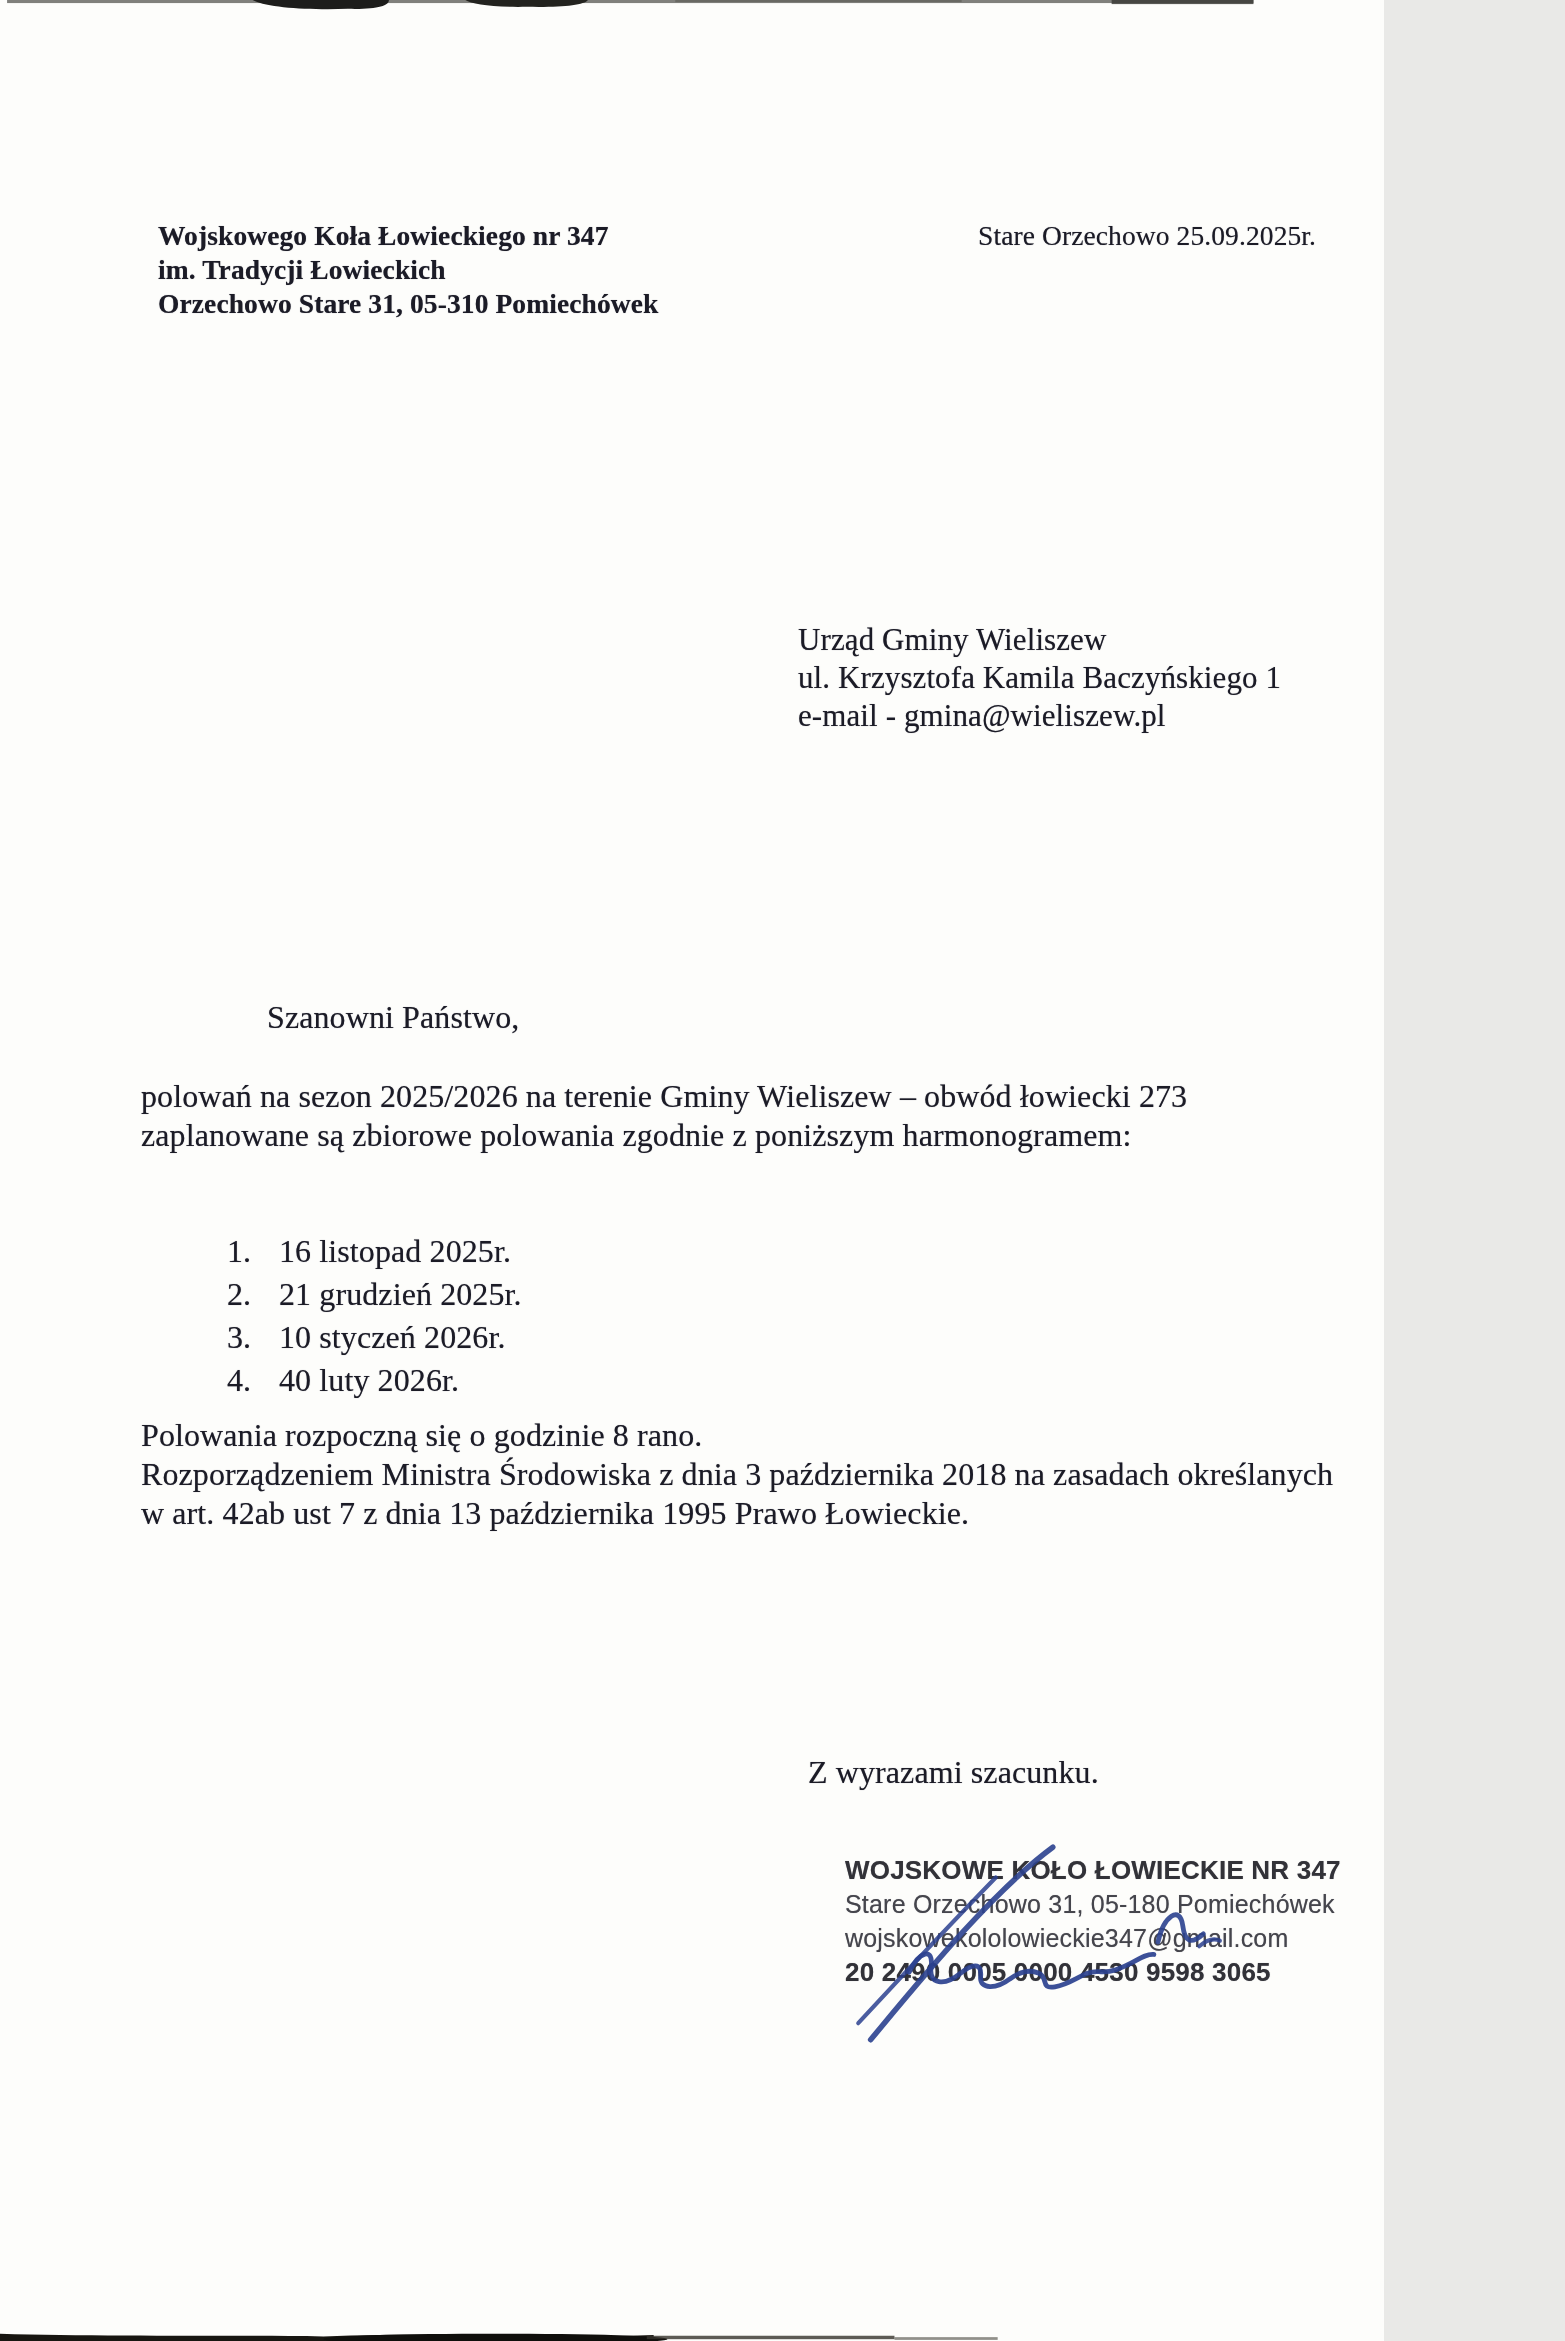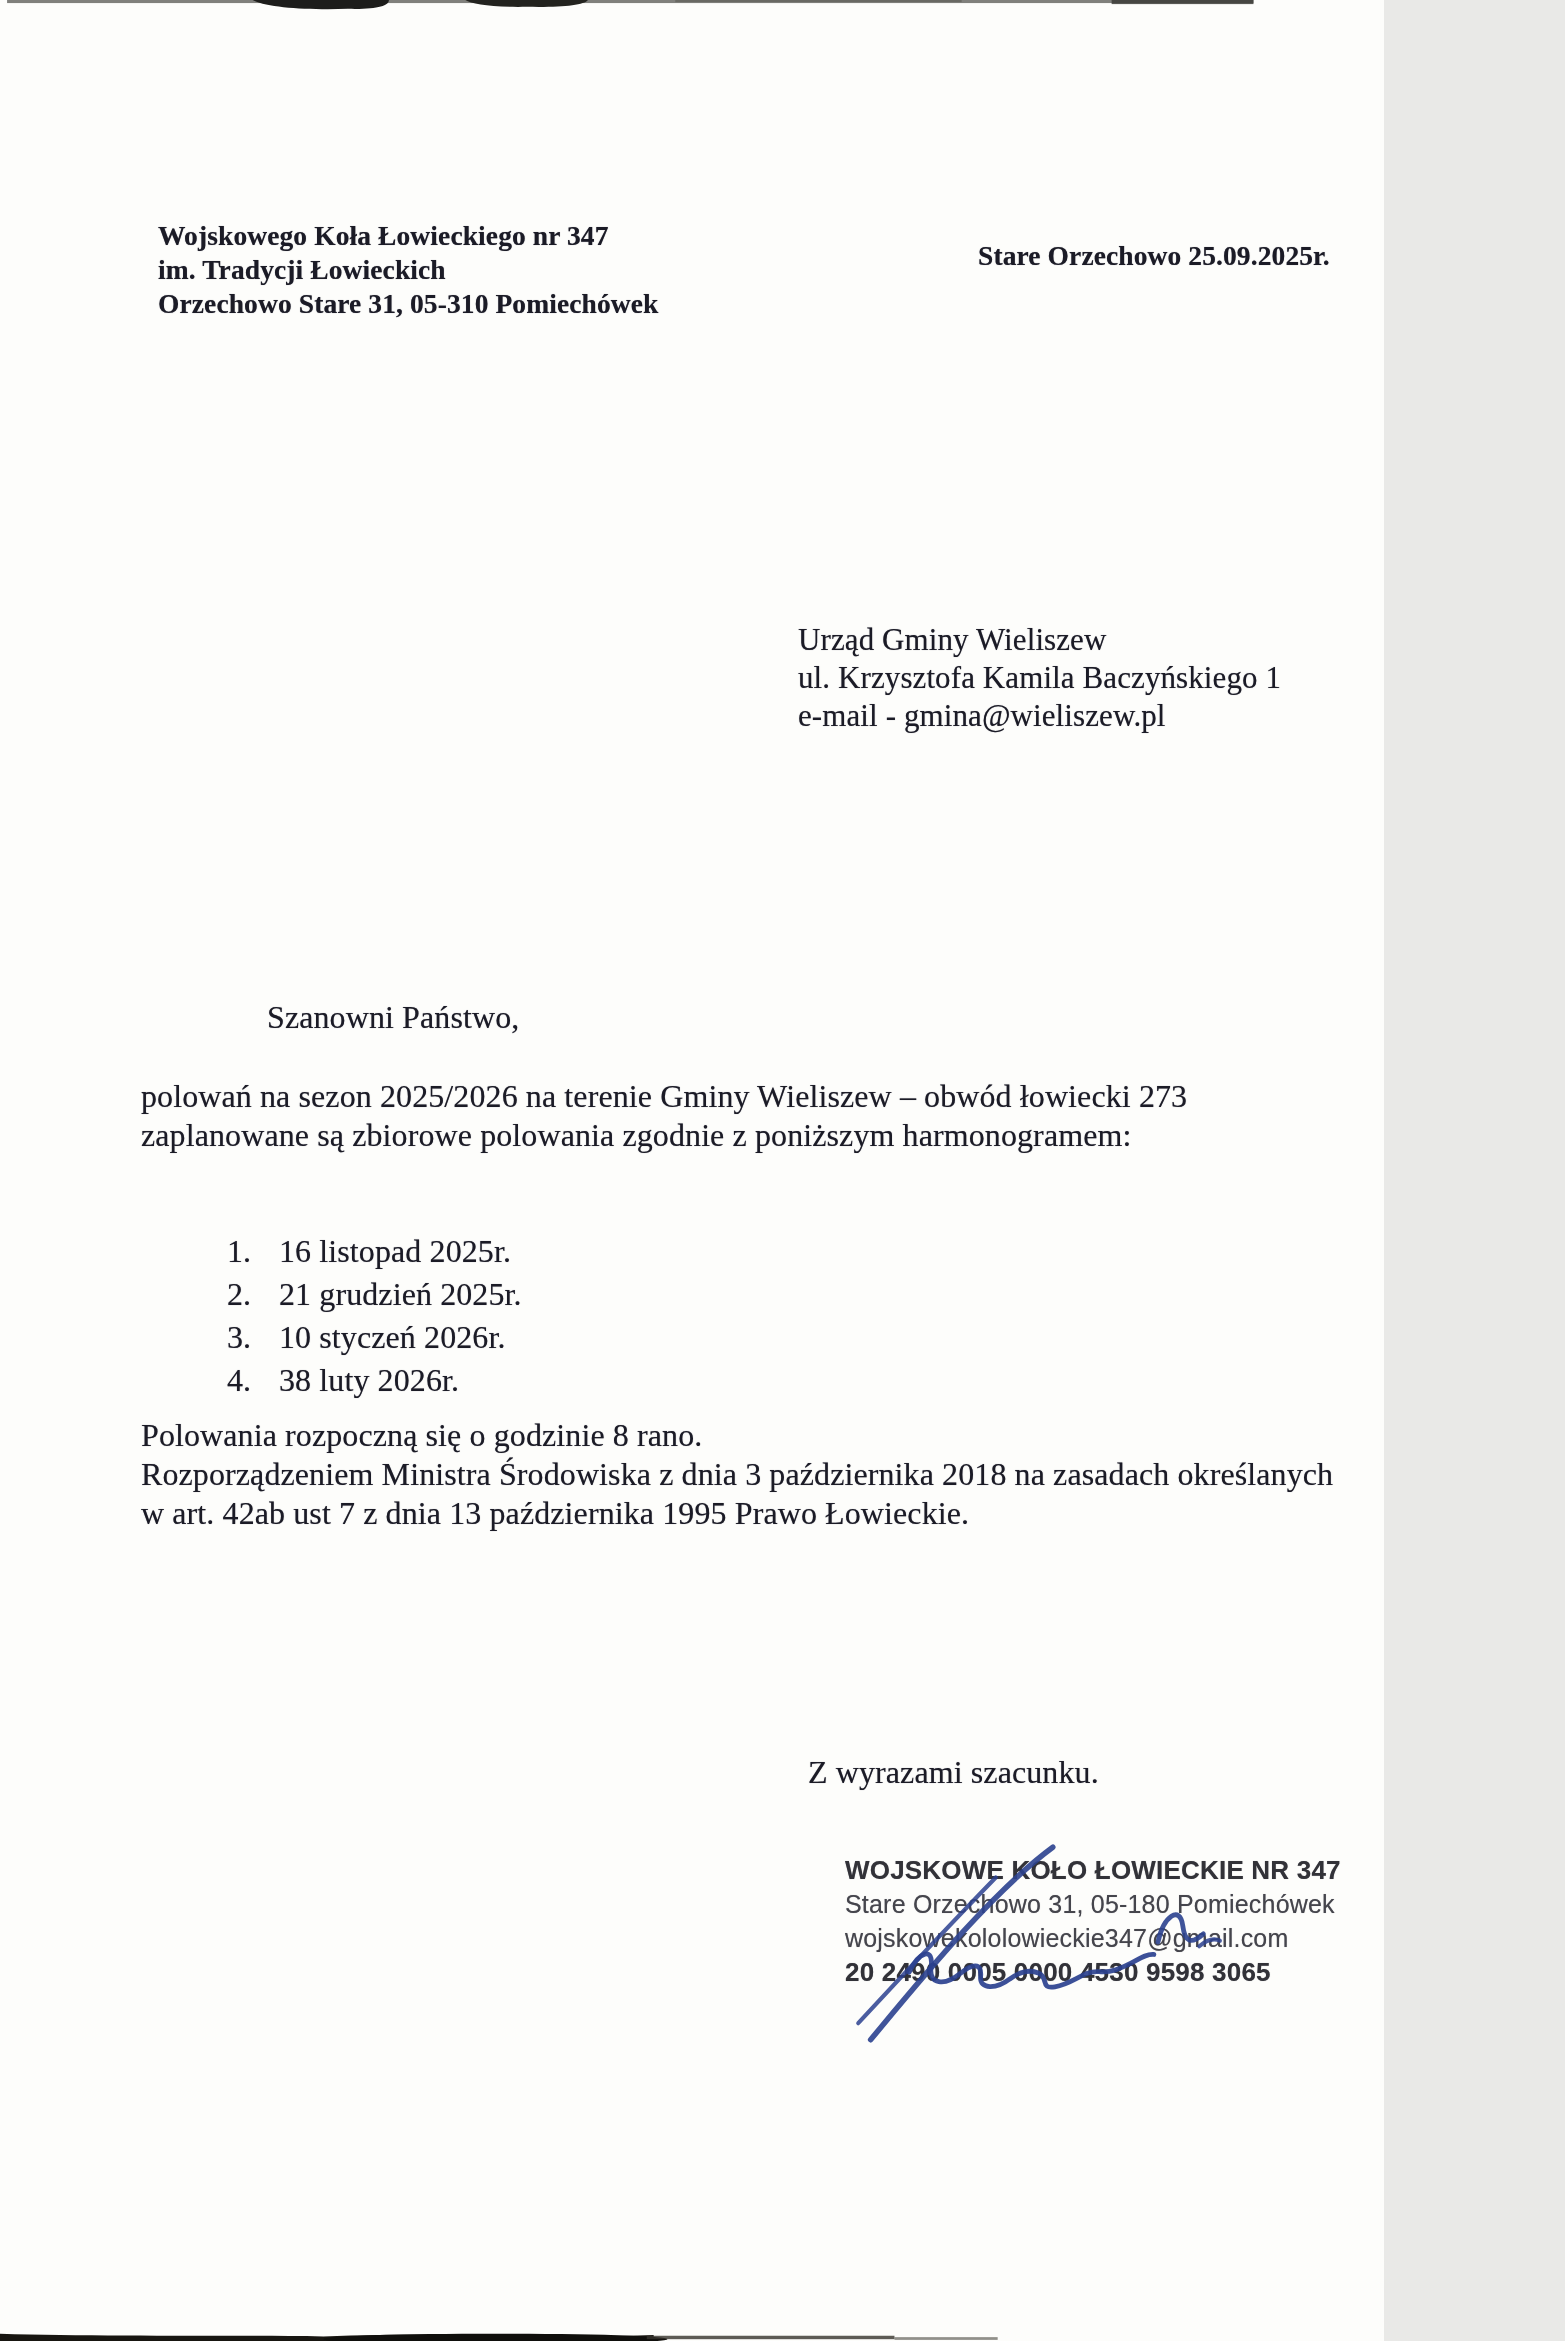--- a/index.html
+++ b/index.html
@@ -12,21 +12,21 @@
     font-family: "Liberation Serif", serif;
     color: #1b1b26;
   }
   .typed {
     position: absolute;
     text-shadow: 0 0 0.8px rgba(22,22,40,.55);
     letter-spacing: 0.1px;
     white-space: nowrap;
   }
   .sender    { left: 158px;  top: 219px;  font-size: 27.5px; line-height: 34px; font-weight: bold; }
-  .dateline  { left: 978px; top: 220px;  font-size: 27.5px; font-weight: bold; margin-top: 20px; }
+  .dateline  { left: 978px; top: 220px;  font-size: 27.5px; font-weight: normal; }
   .recipient { left: 798px; top: 621px;  font-size: 31px; line-height: 38px; }
   .recipient .name { font-weight: normal; }
   .salutation{ left: 267px;  top: 999px; font-size: 32px; }
   .para1     { left: 141px;  top: 1077px; font-size: 32px; line-height: 39px; }
   .schedule  { left: 227px;  top: 1230px; font-size: 32px; line-height: 43px; }
   .schedule .row { display: flex; }
   .schedule .num { width: 52px; }
   .para2     { left: 141px;  top: 1416px; font-size: 32px; line-height: 39px; }
   .closing   { left: 808px; top: 1754px; font-size: 32px; }
   .stamp {
@@ -94,21 +94,21 @@
     <div class="row">
       <span class="num">2.</span>
       <span>21 grudzień 2025r.</span>
     </div>
     <div class="row">
       <span class="num">3.</span>
       <span>10 styczeń 2026r.</span>
     </div>
     <div class="row">
       <span class="num">4.</span>
-      <span>38 luty 2026r.</span>
+      <span>40 luty 2026r.</span>
     </div>
   </div>
 
   <div class="typed para2">
     <div>Polowania rozpoczną się o godzinie 8 rano.</div>
     <div>Rozporządzeniem Ministra Środowiska z dnia 3 października 2018 na zasadach określanych</div>
     <div>w art. 42ab ust 7 z dnia 13 października 1995 Prawo Łowieckie.</div>
   </div>
 
   <div class="typed closing">Z wyrazami szacunku.</div>

